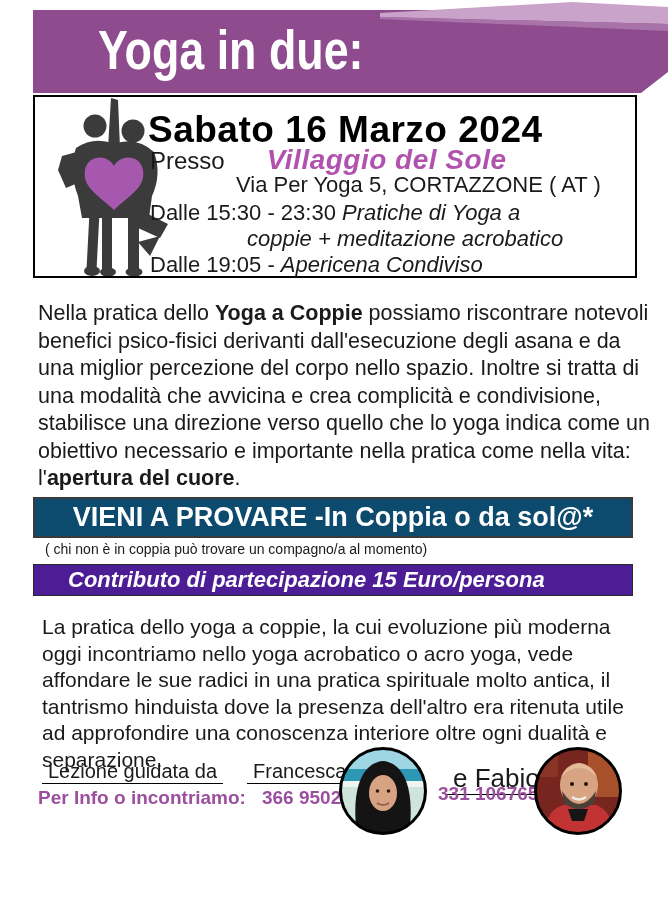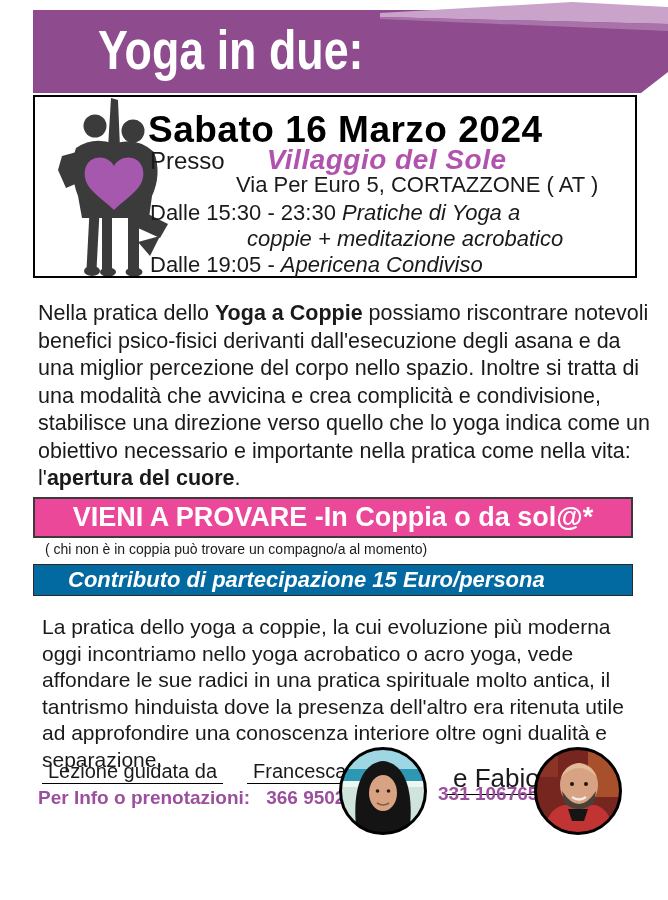--- a/index.html
+++ b/index.html
@@ -31,28 +31,28 @@
   .sched1 { left:150px; top:200px; }
   .sched2 { left:247px; top:226px; font-style:italic; }
   .sched3 { left:150px; top:252px; }
 
   
   .para1 { left:38px; top:300px; width:612px; font-size:21.5px; line-height:27.5px; }
   .para2 { left:42px; top:614px; width:600px; font-size:21px; line-height:26.5px; }
 
   
   .cta-banner {
-    left:33px; top:497px; width:600px; height:41px; background:#ec4899;
+    left:33px; top:497px; width:600px; height:41px; background:#0c4a6e;
     border:2px solid #3a3a3a; box-sizing:border-box;
     color:#fff; font-size:27px; font-weight:bold; text-align:center; line-height:37px;
     white-space:nowrap;
   }
   .note-line { left:45px; top:541px; font-size:14px; white-space:nowrap; }
   .fee-banner {
-    left:33px; top:564px; width:600px; height:32px; background:#0369a1;
+    left:33px; top:564px; width:600px; height:32px; background:#4c1d95;
     border:1px solid #2a2a2a; box-sizing:border-box;
     color:#fff; font-size:22px; font-weight:bold; font-style:italic;
     line-height:30px; padding-left:34px; white-space:nowrap;
   }
 
   
   .lead-line { left:42px; top:760px; font-size:20px; white-space:nowrap; }
   .u { border-bottom:1.5px solid #000; padding:0 6px 1px 6px; }
   .teacher1 { margin-left:24px; }
   .info-line { left:38px; top:787px; font-size:19px; font-weight:bold; color:#9b4f9e; white-space:nowrap; }
@@ -96,21 +96,21 @@
       <ellipse cx="56" cy="174" rx="8" ry="4.5"></ellipse>
       <ellipse cx="82" cy="174" rx="8.5" ry="4.5"></ellipse>
     </g>
     <path d="M62,68 C56,56 36,56 33,72 C30,90 48,98 62,112 C76,98 94,90 91,72 C88,56 68,56 62,68 Z" fill="#a558ad"></path>
   </svg>
 
   <div class="abs event-title">Sabato 16 Marzo 2024</div>
   <div class="abs presso-row">
     <span>Presso</span><span class="venue">Villaggio del Sole</span>
   </div>
-  <div class="abs address">Via Per Euro 5, CORTAZZONE ( AT )</div>
+  <div class="abs address">Via Per Yoga 5, CORTAZZONE ( AT )</div>
   <div class="abs sched sched1">
     <span>Dalle 15:30 - 23:30 </span><i>Pratiche di Yoga a</i>
   </div>
   <div class="abs sched sched2">coppie + meditazione acrobatico</div>
   <div class="abs sched sched3">
     <span>Dalle 19:05 - </span><i>Apericena Condiviso</i>
   </div>
 
   <div class="abs para1">
     <span>Nella pratica dello </span><b>Yoga a Coppie</b><span> possiamo riscontrare notevoli benefici psico-fisici derivanti dall'esecuzione degli asana e da una miglior percezione del corpo nello spazio. Inoltre si tratta di una modalità che avvicina e crea complicità e condivisione, stabilisce una direzione verso quello che lo yoga  indica come un obiettivo necessario e importante nella pratica come nella vita: l'</span><b>apertura del cuore</b><span>.</span>
@@ -121,21 +121,21 @@
   <div class="abs note-line">( chi non è in coppia può trovare un compagno/a al momento)</div>
 
   <div class="abs fee-banner">Contributo di partecipazione 15 Euro/persona</div>
 
   <div class="abs lead-line">
     <span class="u">Lezione guidata da</span><span class="u teacher1">Francesca</span>
   </div>
 
   <div class="abs para2">La pratica dello yoga a coppie, la cui evoluzione più moderna oggi incontriamo nello yoga acrobatico o acro yoga, vede affondare le sue radici in una pratica spirituale molto antica, il tantrismo hinduista dove la presenza dell'altro era ritenuta utile ad approfondire una conoscenza interiore oltre ogni dualità e separazione.</div>
   <div class="abs info-line">
-    <span>Per Info o prenotazioni:</span><span class="phone1">366 9502015</span>
+    <span>Per Info o incontriamo:</span><span class="phone1">366 9502015</span>
   </div>
   <div class="abs teacher2-label">
     <span class="u">e Fabio</span>
   </div>
   <div class="abs phone2">331 1067654</div>
 
   <svg class="abs avatar avatar-francesca" viewBox="0 0 88 88" xmlns="http://www.w3.org/2000/svg">
     <defs>
         <clipPath id="cf">
           <circle cx="44" cy="44" r="42.5"></circle>

